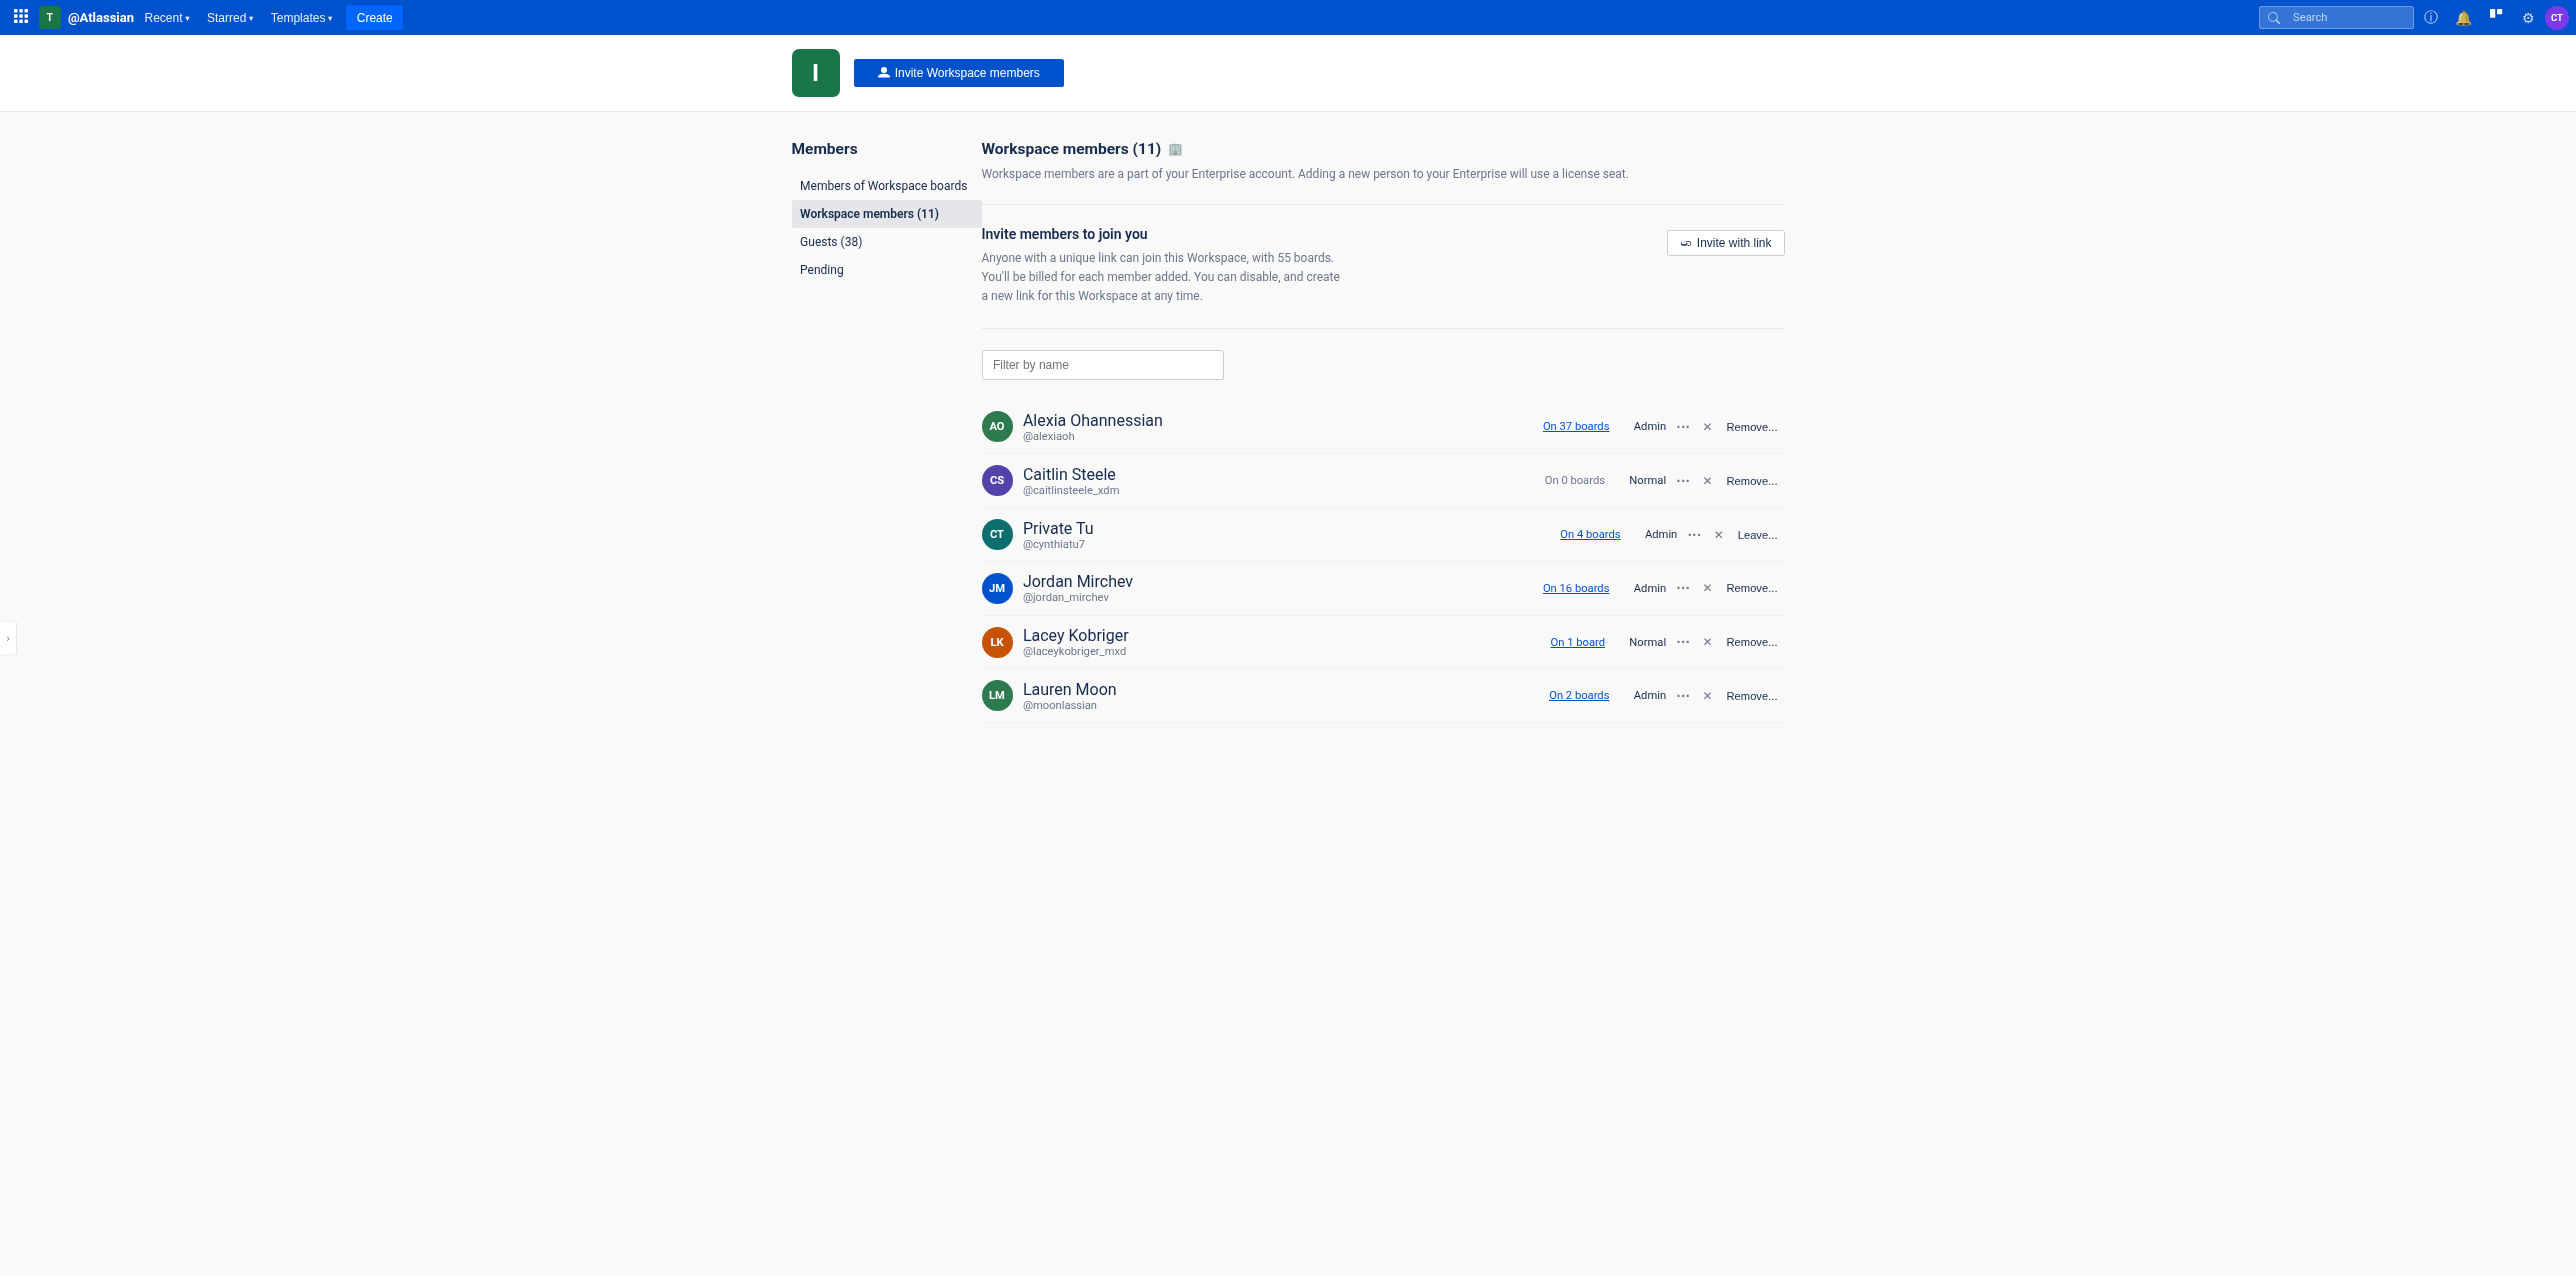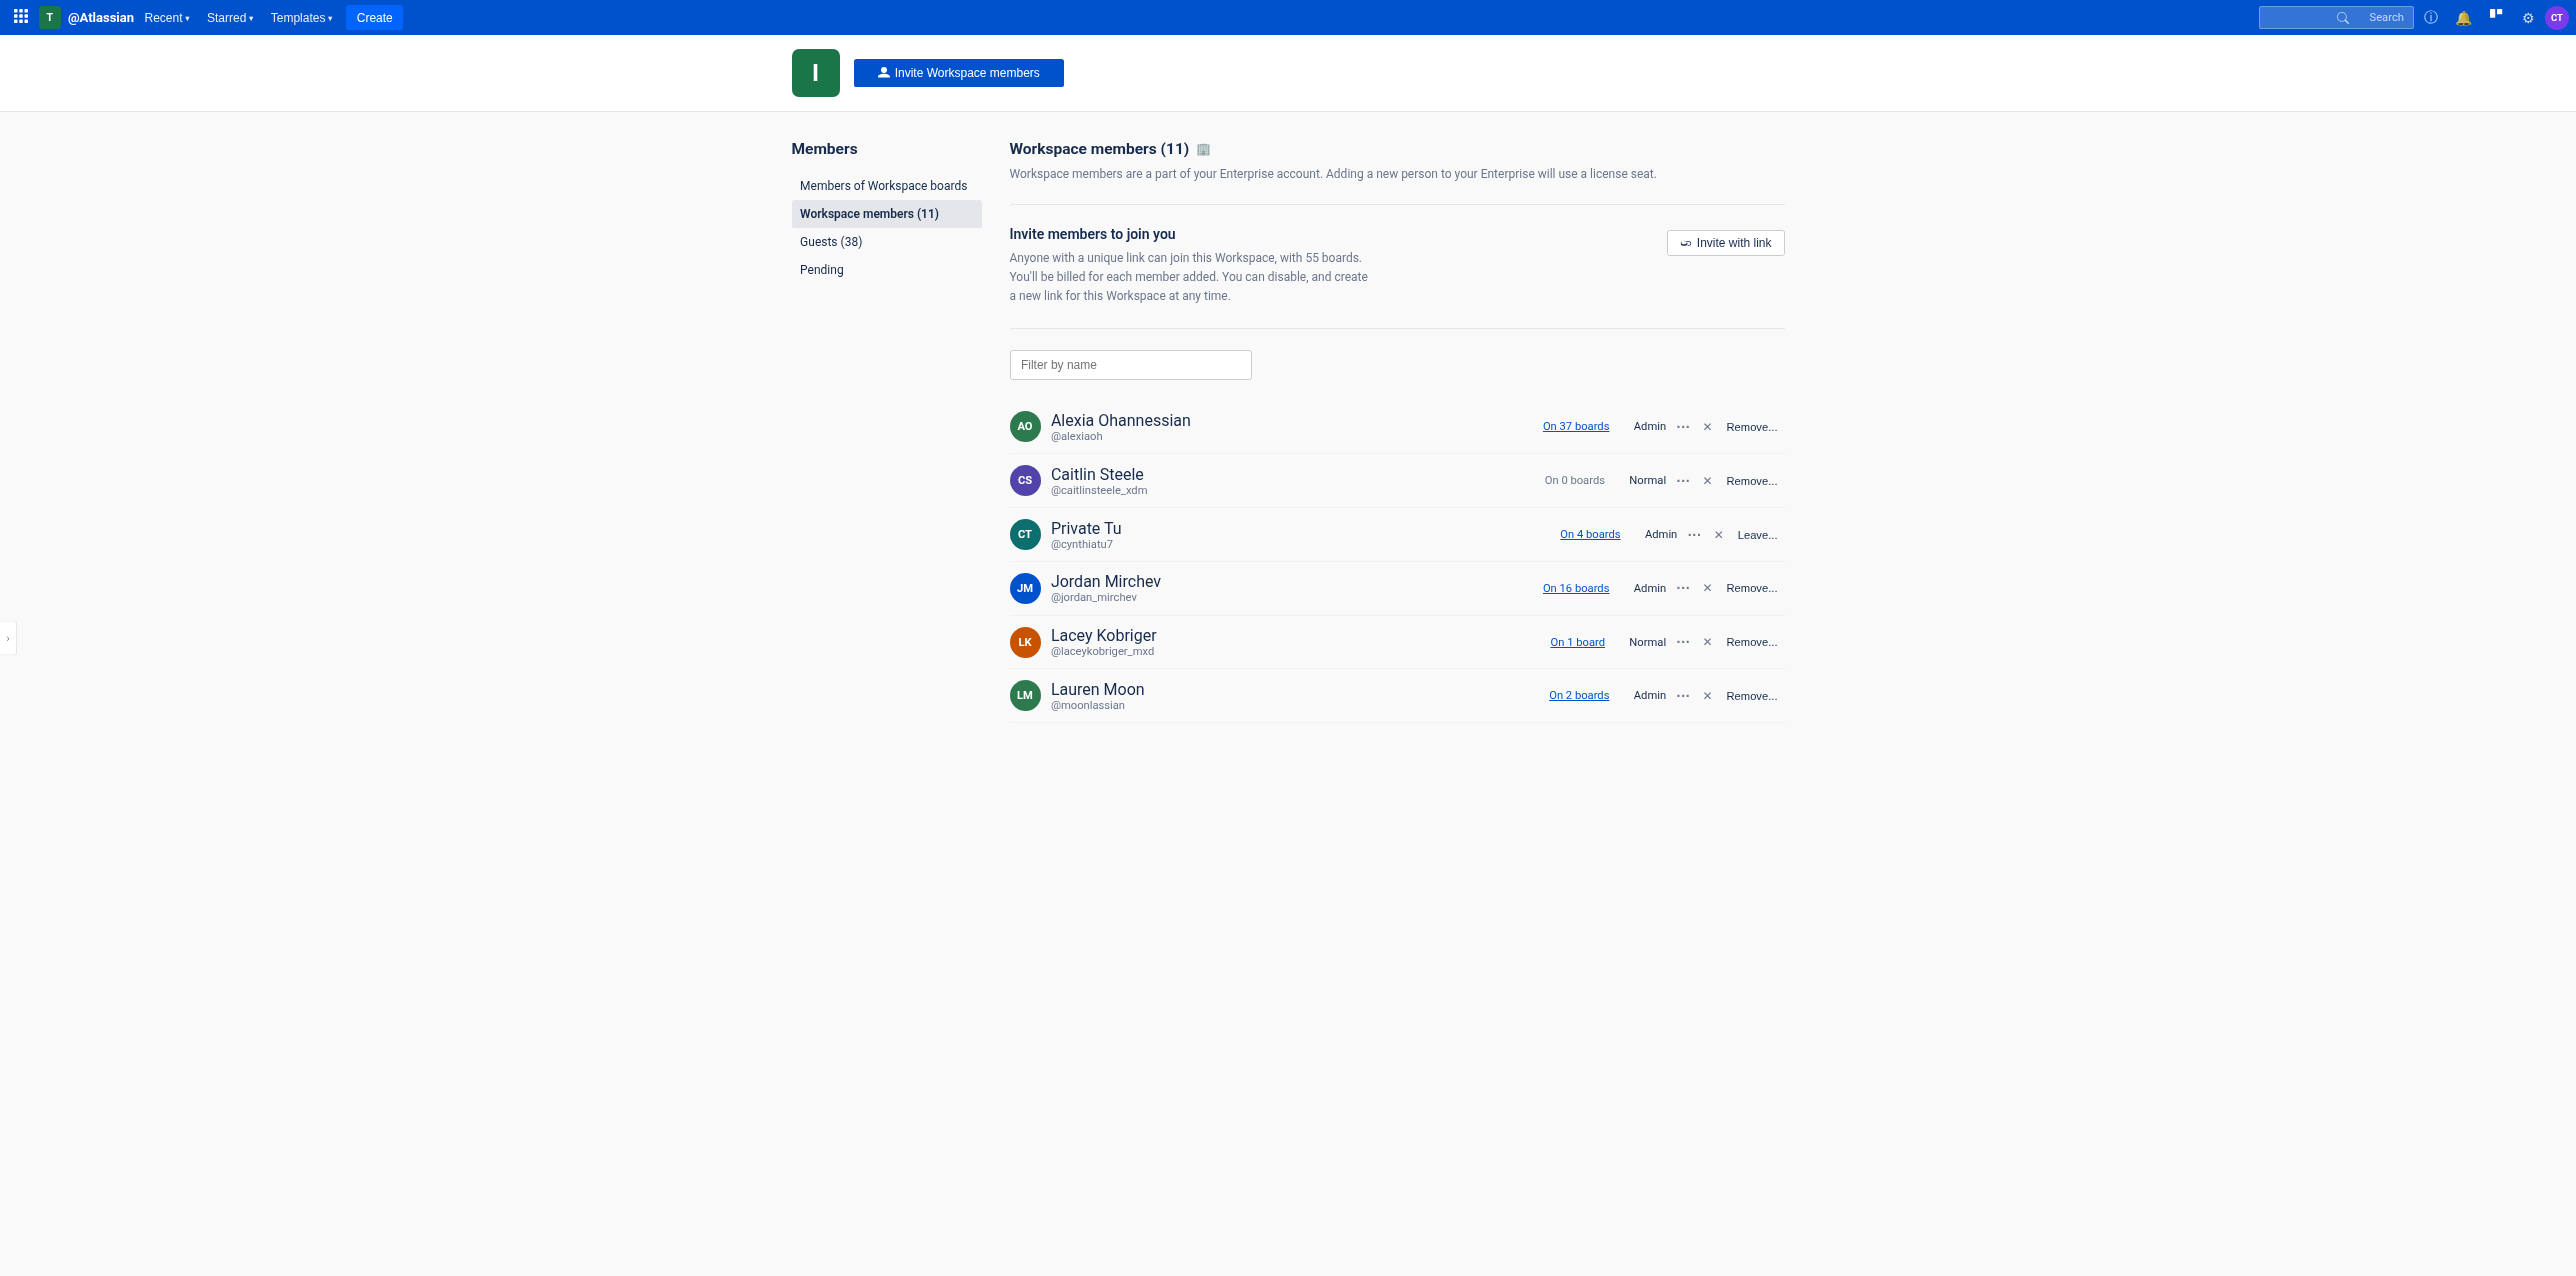--- a/index.html
+++ b/index.html
@@ -25,21 +25,21 @@
     .nav-chevron { font-size: 8.6px; }
     .nav-create-btn {
       background: #0065ff; border: none; color: white; cursor: pointer;
       padding: 5.2px 10.4px; border-radius: 2.6px; font-size: 12px; font-weight: 500;
       margin-left: 3.5px;
     }
     .nav-spacer { flex: 1; }
     .nav-search {
       background: rgba(255,255,255,0.2); border: 0.9px solid rgba(255,255,255,0.3);
       color: white; padding: 4.3px 8.6px; border-radius: 2.6px; font-size: 11.2px; width: 155px;
-      display: flex; align-items: center; gap: 21px; cursor: text; justify-content: flex-end;
+      display: flex; align-items: center; gap: 13px; cursor: text;
     }
     .nav-search-text { color: rgba(255,255,255,0.7); font-size: 11.2px; }
     .nav-icon-btn {
       background: none; border: none; color: rgba(255,255,255,0.8);
       cursor: pointer; padding: 3.5px 7px; font-size: 14px; border-radius: 2.6px;
     }
     .nav-avatar {
       width: 24px; height: 24px; border-radius: 50%; background: #b3d4ff;
       display: flex; align-items: center; justify-content: center; font-size: 10.4px; font-weight: bold;
       cursor: pointer; overflow: hidden;
@@ -84,21 +84,20 @@
       border-left: none; border-radius: 0 3.5px 3.5px 0; display: flex; align-items: center;
       justify-content: center; cursor: pointer; z-index: 10; color: #6b778c; font-size: 10.4px;
     }
 
     
     .main-container {
       max-width: 1035px;
       margin: 0 auto;
       padding: 28px 21px;
       display: flex;
-      gap: 28px;
     }
 
     
     .sidebar { width: 190px; flex-shrink: 0; }
     .sidebar-title { font-size: 15.5px; font-weight: 700; color: #172b4d; margin-bottom: 14px; }
     .sidebar-item {
       padding: 7px 8.6px; border-radius: 2.6px; cursor: pointer;
       font-size: 12px; color: #172b4d; display: flex; align-items: center;
     }
     .sidebar-item.active { background: #e4e6ea; font-weight: 600; }

